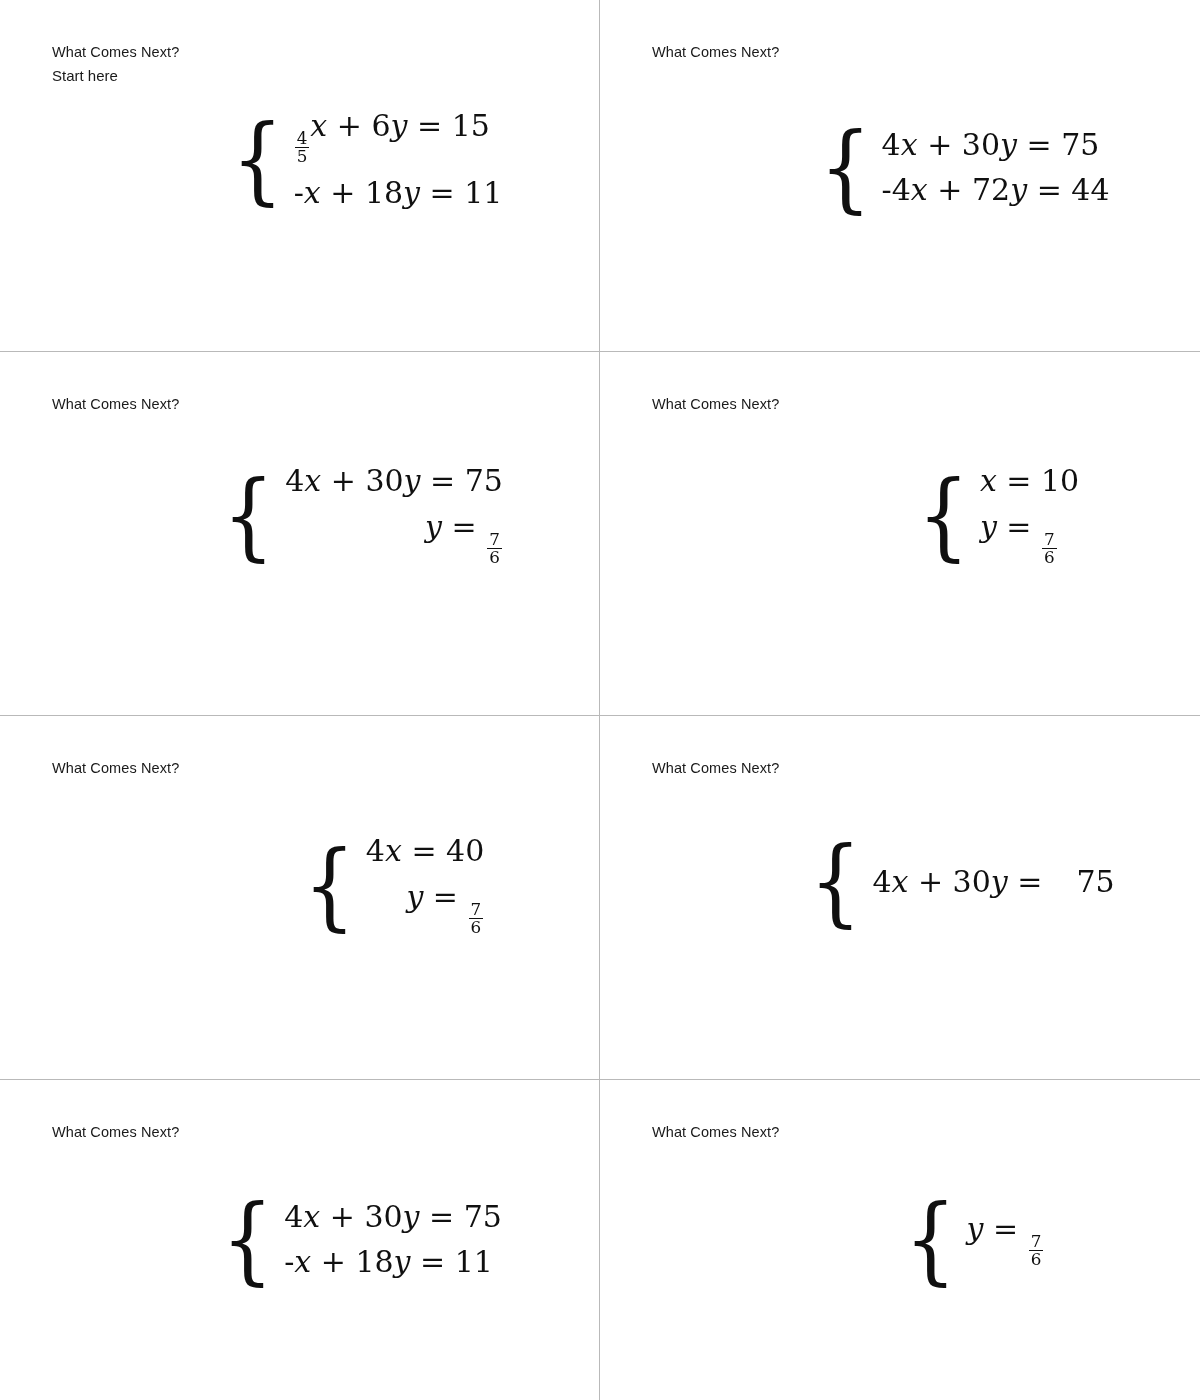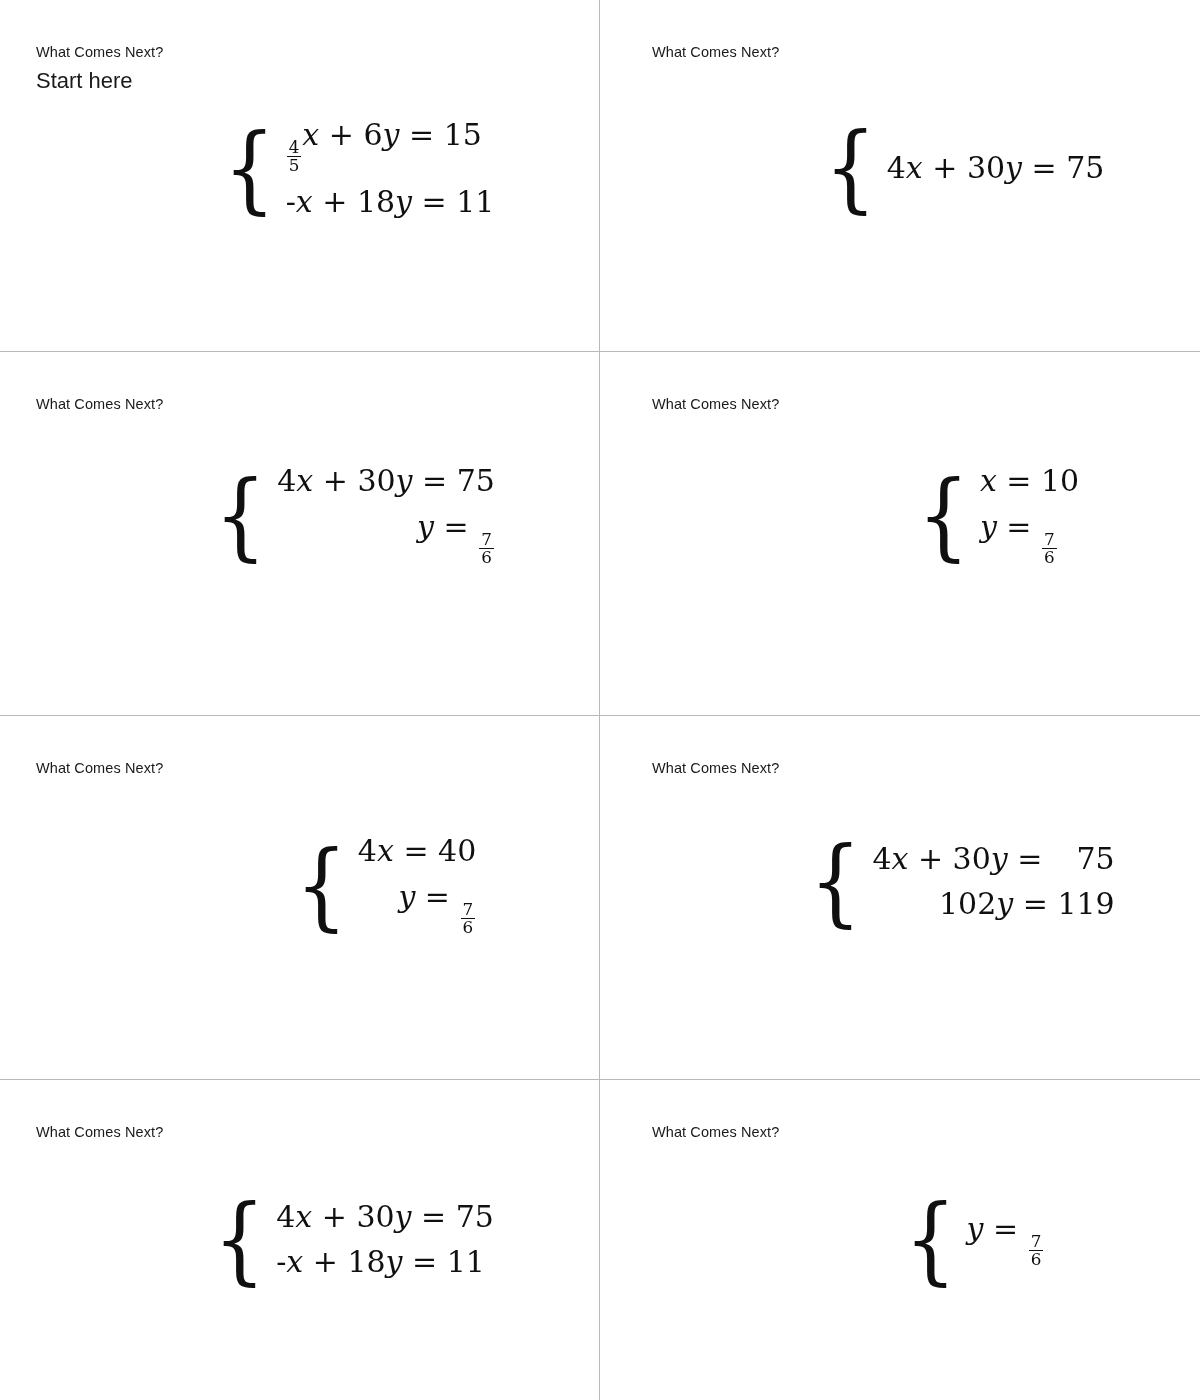--- a/index.html
+++ b/index.html
@@ -20,41 +20,41 @@
     height: 1400px;
     display: grid;
     grid-template-columns: 600px 600px;
     grid-template-rows: 352px 364px 364px 320px;
     position: relative;
   }
 
   .card {
     position: relative;
     box-sizing: border-box;
-    padding: 44px 40px 0 36px;
+    padding: 44px 40px 0 52px;
     border-right: 1px solid #b9b9b9;
     border-bottom: 1px solid #b9b9b9;
   }
   .card.col2 {
     border-right: none;
     padding-left: 52px;
   }
   .card.row4 {
     border-bottom: none;
   }
 
   .card-title {
     font-size: 14.5px;
     line-height: 1.2;
     color: #1a1a1a;
     letter-spacing: 0.1px;
   }
 
   .start-here {
-    font-size: 22px;
+    font-size: 15px;
     line-height: 1.25;
     color: #1a1a1a;
     margin-top: 6px;
   }
 
   
   .system {
     display: flex;
     align-items: stretch;
     justify-content: flex-start;
@@ -146,20 +146,21 @@
     </div>
   </div>
 
   <div class="card col2 row1">
     <div class="card-title">What Comes Next?</div>
     <div class="system-wrap">
       <div class="system m2">
         <div class="brace">{</div>
         <div class="eqs">
           <div class="eq">4<span class="ital">x</span> + 30<span class="ital">y</span> = 75</div>
+          <div class="eq">-4<span class="ital">x</span> + 72<span class="ital">y</span> = 44</div>
         </div>
       </div>
     </div>
   </div>
 
   <div class="card col1 row2">
     <div class="card-title">What Comes Next?</div>
     <div class="system-wrap">
       <div class="system m3">
         <div class="brace">{</div>
@@ -206,21 +207,20 @@
     </div>
   </div>
 
   <div class="card col2 row3">
     <div class="card-title">What Comes Next?</div>
     <div class="system-wrap">
       <div class="system m6">
         <div class="brace">{</div>
         <div class="eqs">
           <div class="eq">4<span class="ital">x</span> + 30<span class="ital">y</span> = <span class="sp"></span> 75</div>
-          <div class="eq right">102<span class="ital">y</span> = 119</div>
         </div>
       </div>
     </div>
   </div>
 
   <div class="card col1 row4">
     <div class="card-title">What Comes Next?</div>
     <div class="system-wrap">
       <div class="system m7">
         <div class="brace">{</div>

